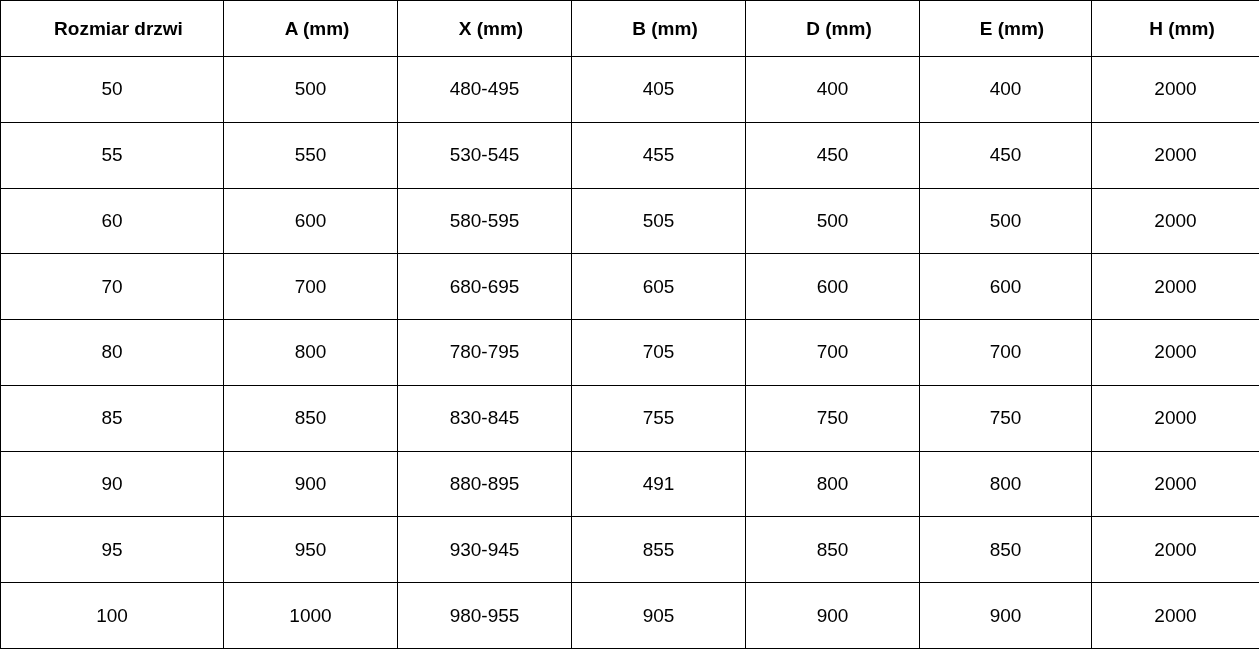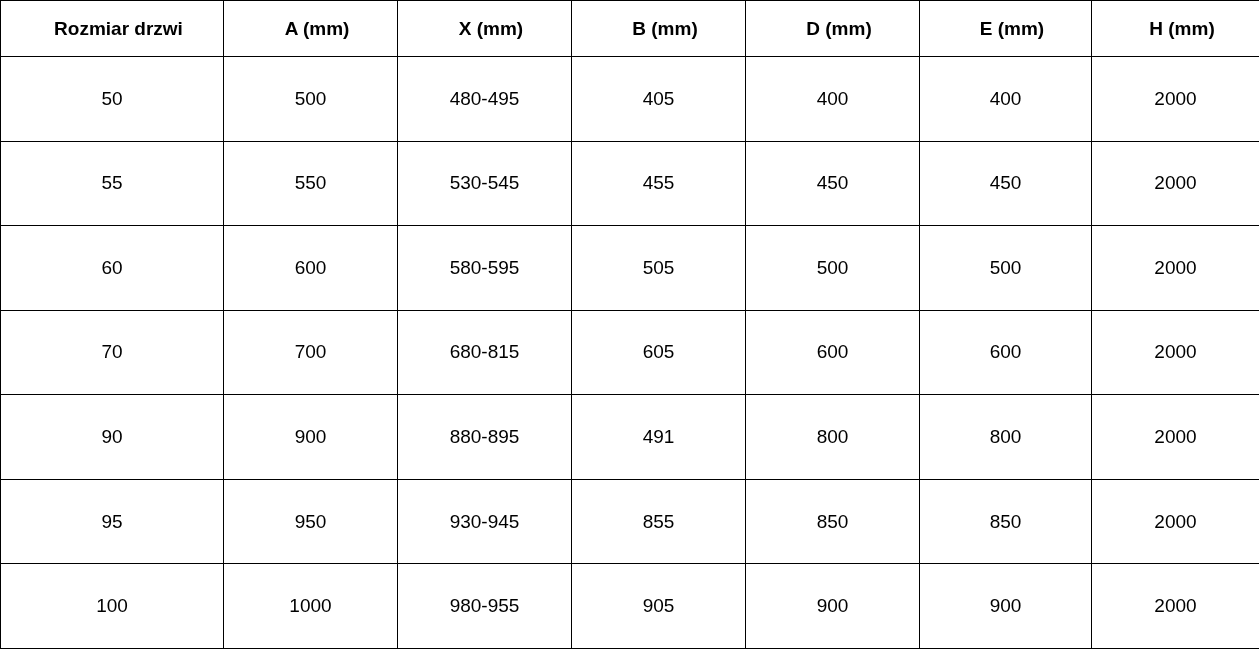--- a/index.html
+++ b/index.html
@@ -102,24 +102,42 @@
         <td>600</td>
         <td>580-595</td>
         <td>505</td>
         <td>500</td>
         <td>500</td>
         <td>2000</td>
       </tr>
       <tr>
         <td>70</td>
         <td>700</td>
-        <td>680-815</td>
+        <td>680-695</td>
         <td>605</td>
         <td>600</td>
         <td>600</td>
+        <td>2000</td>
+      </tr>
+      <tr>
+        <td>80</td>
+        <td>800</td>
+        <td>780-795</td>
+        <td>705</td>
+        <td>700</td>
+        <td>700</td>
+        <td>2000</td>
+      </tr>
+      <tr>
+        <td>85</td>
+        <td>850</td>
+        <td>830-845</td>
+        <td>755</td>
+        <td>750</td>
+        <td>750</td>
         <td>2000</td>
       </tr>
       <tr>
         <td>90</td>
         <td>900</td>
         <td>880-895</td>
         <td>491</td>
         <td>800</td>
         <td>800</td>
         <td>2000</td>

